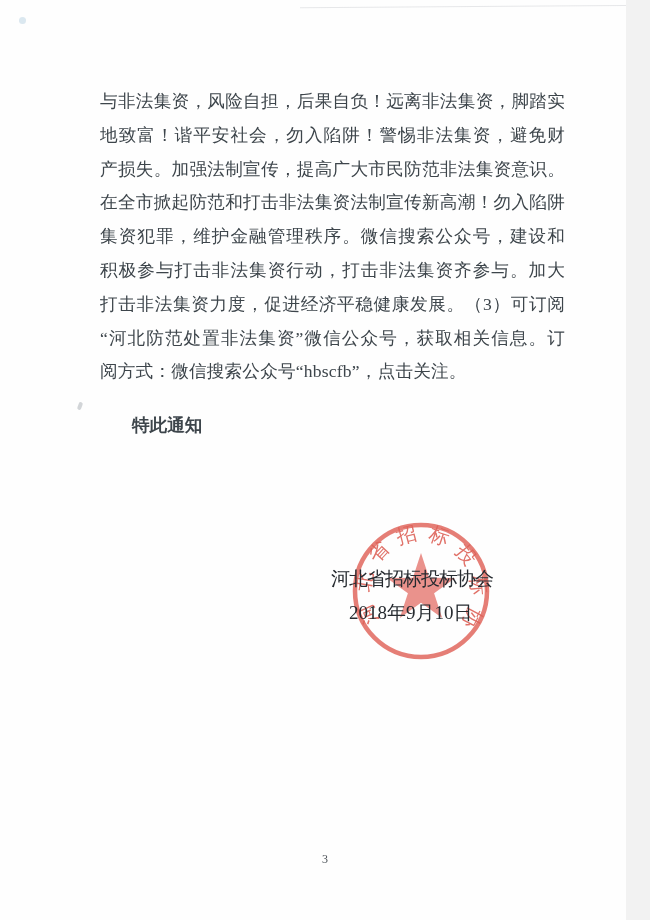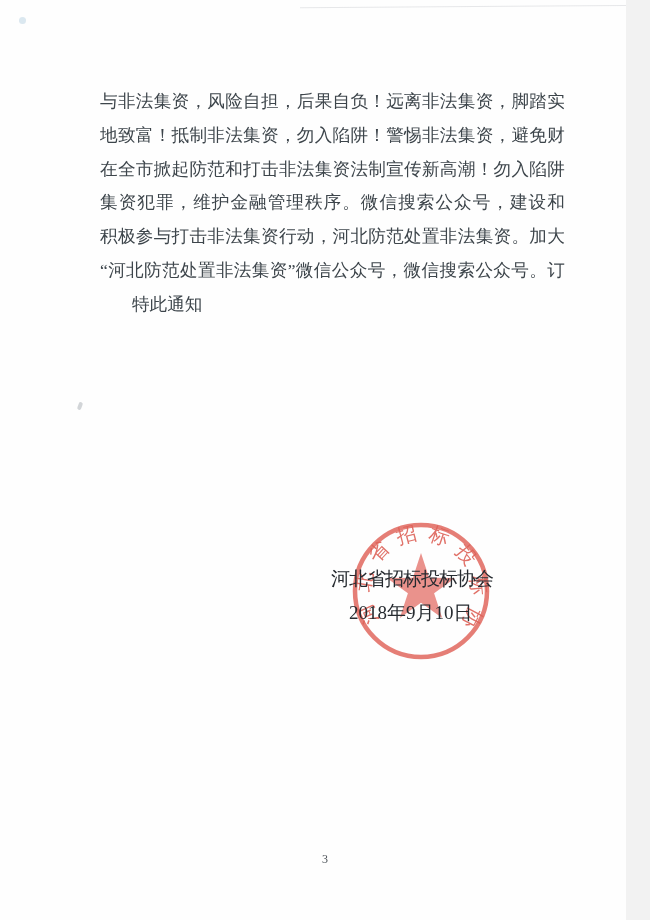--- a/index.html
+++ b/index.html
@@ -40,23 +40,24 @@
     height:33.8px;line-height:33.8px;
     white-space:nowrap;
     letter-spacing:0.2px;
   }
   .doc-line.just{
     text-align:justify;
     text-align-last:justify;
   }
   .closing-line{
     height:33.8px;line-height:33.8px;
-    margin-top:0;
+    margin-top:20px;
     padding-left:32px;
     white-space:nowrap;
+    font-weight:bold;
   }
   
   .seal{
     position:absolute;left:326px;top:496px;width:190px;height:190px;
     z-index:1;
     opacity:0.88;
   }
   
   .sig-org{
     position:absolute;left:331px;top:566px;width:170px;
@@ -78,25 +79,28 @@
 <body>
 
 <div class="page">
 
   <div class="scan-line-top"></div>
   <div class="speck-blue"></div>
   <div class="speck-gray"></div>
 
   <div class="doc-body">
     <div class="doc-line just">与非法集资，风险自担，后果自负！远离非法集资，脚踏实</div>
-    <div class="doc-line just">地致富！抵制非法集资，勿入陷阱！警惕非法集资，避免财</div>
+    <div class="doc-line just">地致富！谐平安社会，勿入陷阱！警惕非法集资，避免财</div>
+    <div class="doc-line just">产损失。加强法制宣传，提高广大市民防范非法集资意识。</div>
     <div class="doc-line just">在全市掀起防范和打击非法集资法制宣传新高潮！勿入陷阱</div>
     <div class="doc-line just">集资犯罪，维护金融管理秩序。微信搜索公众号，建设和</div>
-    <div class="doc-line just">积极参与打击非法集资行动，河北防范处置非法集资。加大</div>
-    <div class="doc-line just">“河北防范处置非法集资”微信公众号，微信搜索公众号。订</div>
+    <div class="doc-line just">积极参与打击非法集资行动，打击非法集资齐参与。加大</div>
+    <div class="doc-line just">打击非法集资力度，促进经济平稳健康发展。（3）可订阅</div>
+    <div class="doc-line just">“河北防范处置非法集资”微信公众号，获取相关信息。订</div>
+    <div class="doc-line">阅方式：微信搜索公众号“hbscfb”，点击关注。</div>
     <div class="closing-line">特此通知</div>
   </div>
 
   <svg class="seal" viewBox="0 0 190 190" xmlns="http://www.w3.org/2000/svg">
     <defs>
       <path id="sealArc" d="M 53.2 124.1 A 51 51 0 1 1 136.8 124.1" fill="none"></path>
     </defs>
     <circle cx="95" cy="95" r="66" fill="none" stroke="#dd5349" stroke-width="4.5" opacity="0.85"></circle>
     <polygon points="95,57 103.1,81.8 129.2,81.9 108.1,97.3 116.2,122.1 95,106.8 73.8,122.1 81.9,97.3 60.8,81.9 86.9,81.8" fill="#e05a50" opacity="0.75"></polygon>
     <text font-size="20" fill="#d94d42" opacity="0.9" font-family="Liberation Serif, DejaVu Serif, serif">

